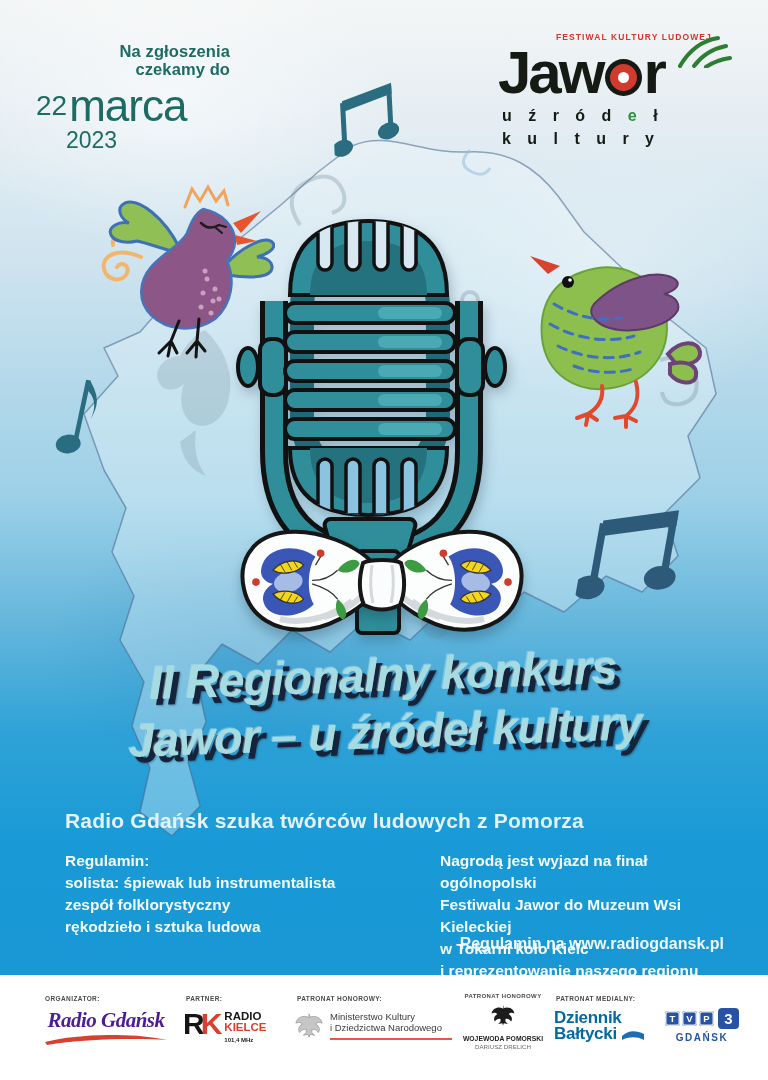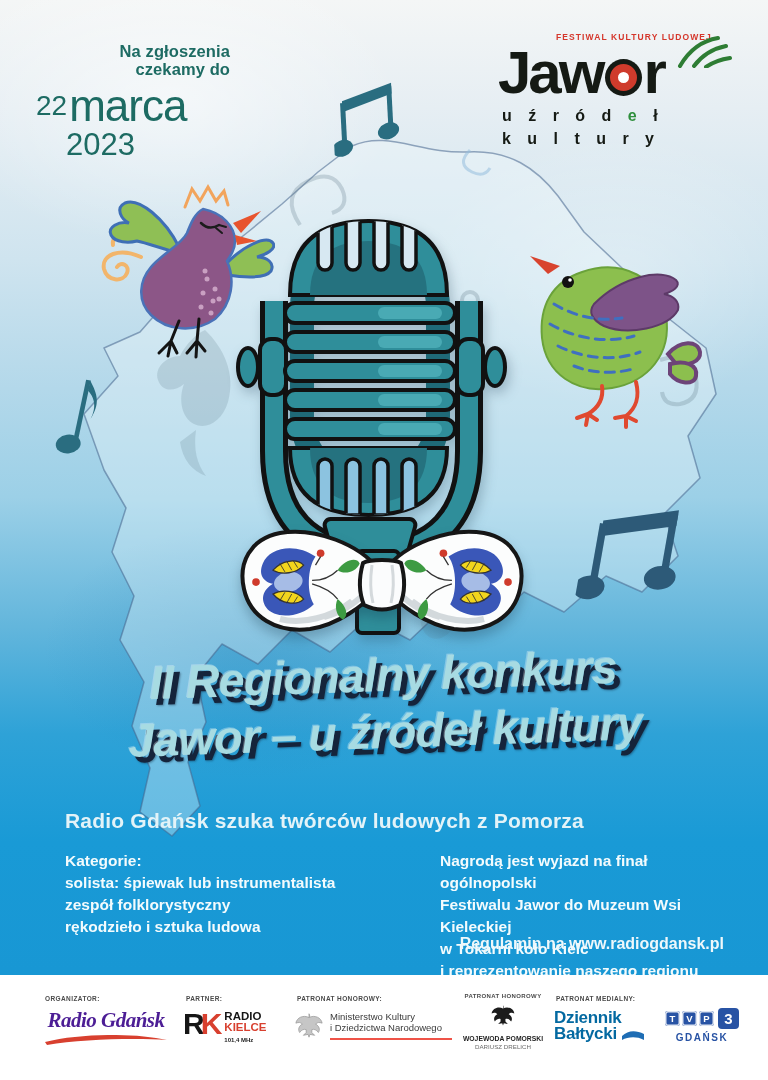--- a/index.html
+++ b/index.html
@@ -19,21 +19,21 @@
   .wash3{left:40px;top:520px;width:420px;height:260px;
     background:radial-gradient(ellipse at center,rgba(20,110,170,.18),rgba(20,110,170,0) 70%);}
   .abs{position:absolute;}
 
   
   .deadline{left:36px;top:42px;width:210px;color:#1d6b63;line-height:1.12;}
   .deadline .intro{margin-left:42px;width:152px;text-align:right;font-size:16.5px;font-weight:600;letter-spacing:.1px;}
   .deadline .dayrow{display:flex;align-items:flex-end;margin-top:2px;}
   .deadline .day{font-size:28px;font-weight:400;transform:translateY(-9px);}
   .deadline .month{font-size:44px;font-weight:400;letter-spacing:-1px;margin-left:2px;}
-  .deadline .year{font-size:31px;font-weight:400;margin-left:30px;margin-top:-2px;}
+  .deadline .year{font-size:23px;font-weight:400;margin-left:30px;margin-top:-2px;}
 
   
   .jlogo{left:498px;top:32px;width:250px;}
   .jlogo .tagline{margin-left:58px;font-size:8.5px;font-weight:700;color:#d5372c;letter-spacing:1.1px;}
   .jlogo .row{display:flex;align-items:center;height:62px;position:relative;}
   .jlogo .big{font-size:60px;font-weight:900;color:#151a14;letter-spacing:-3px;line-height:60px;}
   .jlogo .o-mark{display:inline-block;width:37px;height:37px;background:#151a14;border-radius:50%;
      margin:8px 1px 0 3px;display:flex;align-items:center;justify-content:center;}
   .jlogo .o-ring{width:11px;height:11px;border-radius:50%;background:#fff;border:8px solid #cf3b2c;}
   .jlogo .sprig{position:absolute;right:16px;top:-8px;}
@@ -309,21 +309,21 @@
   </div>
 
   <div class="abs title">
     <div>II Regionalny konkurs</div>
     <div>Jawor – u źródeł kultury</div>
   </div>
 
   <div class="abs subtitle">Radio Gdańsk szuka twórców ludowych z Pomorza</div>
 
   <div class="abs cols cats">
-    <div>Kategorie:</div>
+    <div>Regulamin:</div>
     <div>solista: śpiewak lub instrumentalista</div>
     <div>zespół folklorystyczny</div>
     <div>rękodzieło i sztuka ludowa</div>
   </div>
 
   <div class="abs cols prize">
     <div>Nagrodą jest wyjazd na finał ogólnopolski</div>
     <div>Festiwalu Jawor do Muzeum Wsi Kieleckiej</div>
     <div>w Tokarni koło Kielc</div>
     <div>i reprezentowanie naszego regionu</div>

